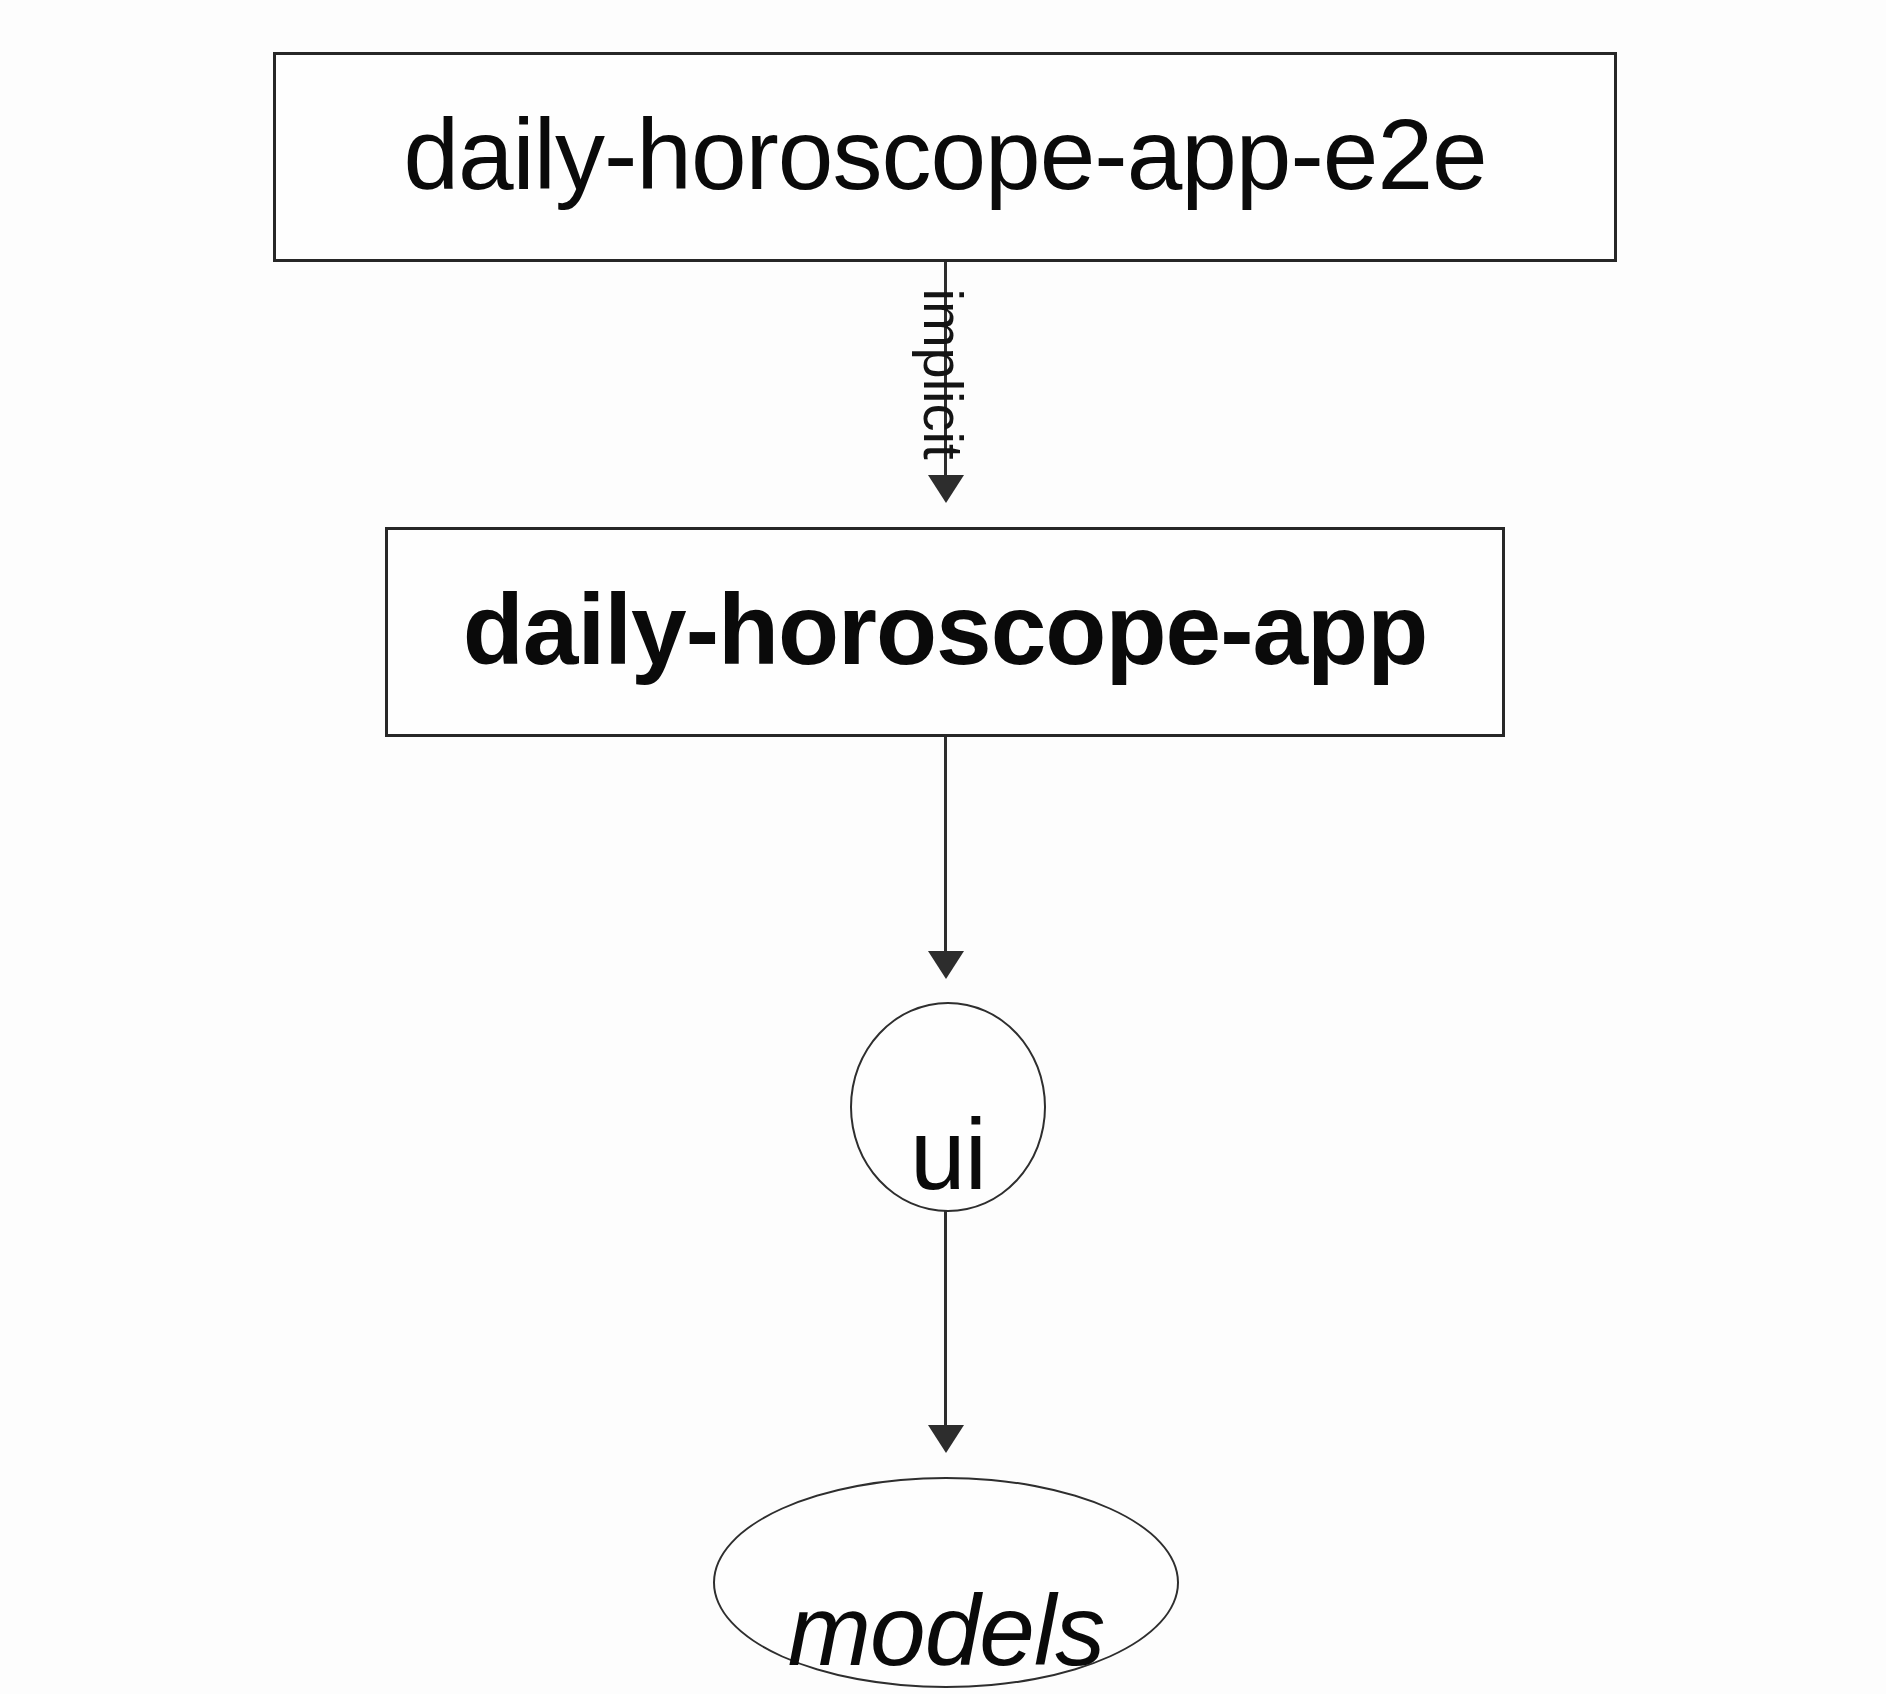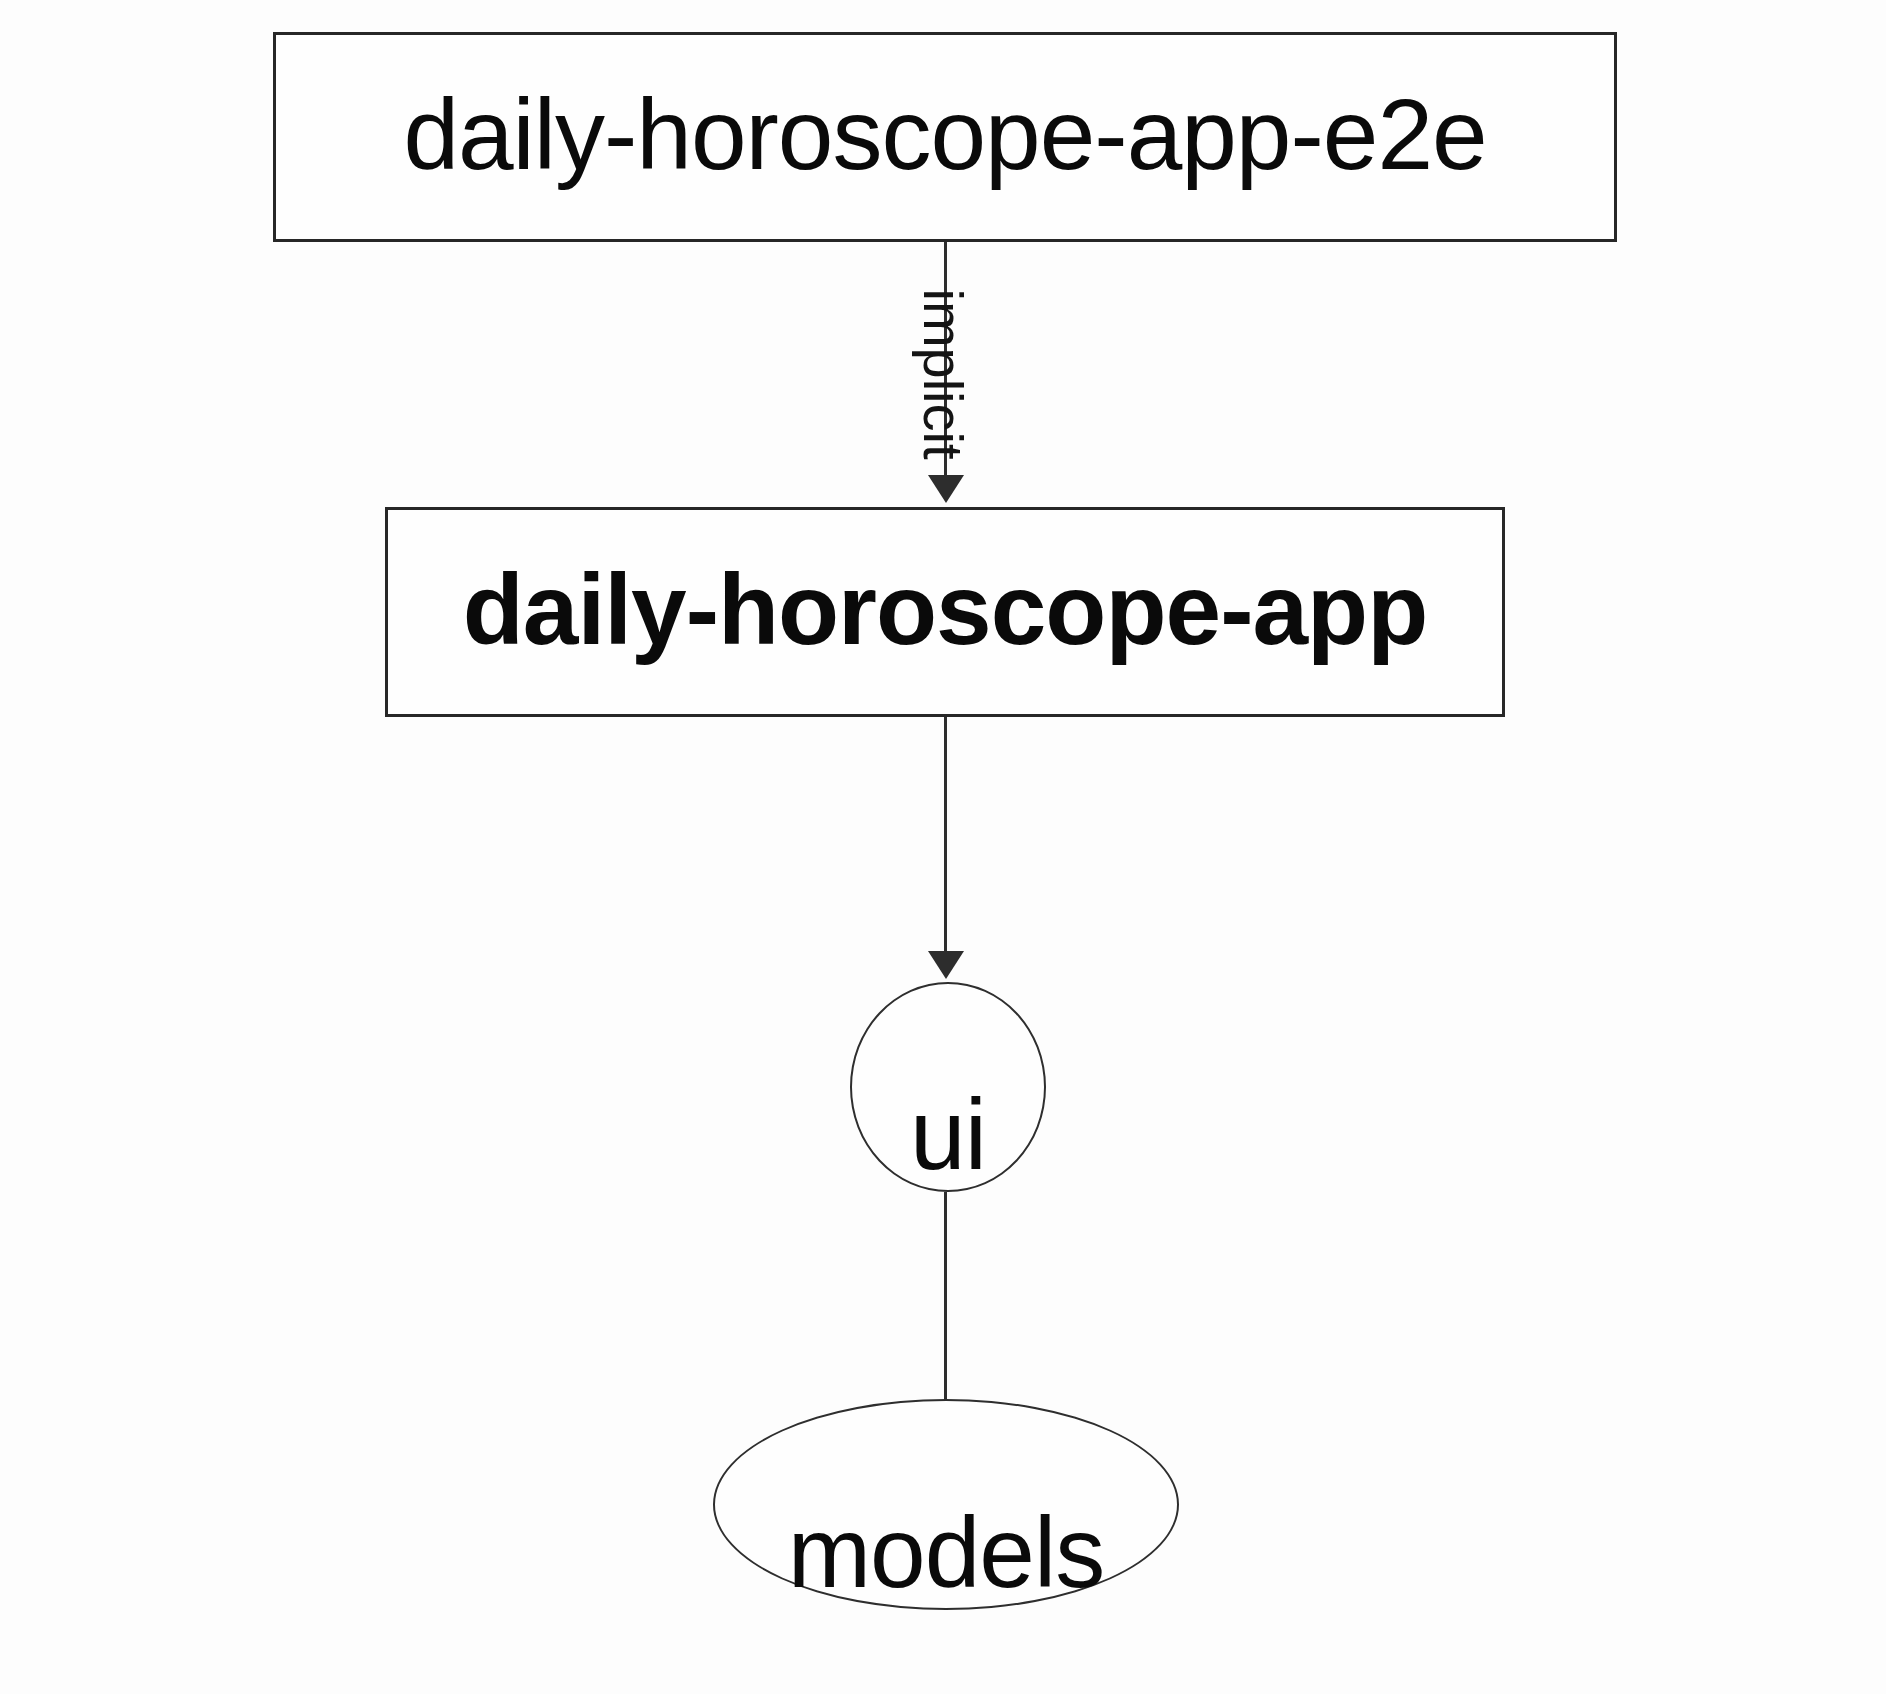--- a/index.html
+++ b/index.html
@@ -18,20 +18,21 @@
     background: #fdfdfd;
   }
   .node {
     position: absolute;
     display: flex;
     align-items: center;
     justify-content: center;
     background: #fefefe;
     box-sizing: border-box;
     z-index: 2;
+    margin-top: 20px;
   }
   .node--rect {
     border: 3px solid #272727;
   }
   .node--ellipse {
     border: 2.5px solid #2e2e2e;
     border-radius: 50%;
     align-items: flex-end;
   }
   .node__label {
@@ -66,21 +67,21 @@
     color: #141414;
     white-space: nowrap;
     line-height: 1;
     z-index: 3;
     background: transparent;
   }
   
   #node-e2e    { left: 273px;  top: 32px;   width: 1344px; height: 210px; }
   #node-app    { left: 385px;  top: 507px;  width: 1120px; height: 210px; font-weight: bold; }
   #node-ui     { left: 850px;  top: 982px;  width: 196px;  height: 210px; }
-  #node-models { left: 713px;  top: 1399px; width: 466px;  height: 211px; }
+  #node-models { left: 713px;  top: 1457px; width: 466px;  height: 211px; font-style: italic; }
   
   #edge1-line { left: 944px; top: 242px;  height: 233px; }
   #edge2-line { left: 944px; top: 717px;  height: 234px; }
   #edge3-line { left: 944px; top: 1192px; height: 233px; }
   #edge1-head { left: 928px; top: 475px; }
   #edge2-head { left: 928px; top: 951px; }
   #edge3-head { left: 928px; top: 1425px; }
 </style>
 </head>
 <body>

